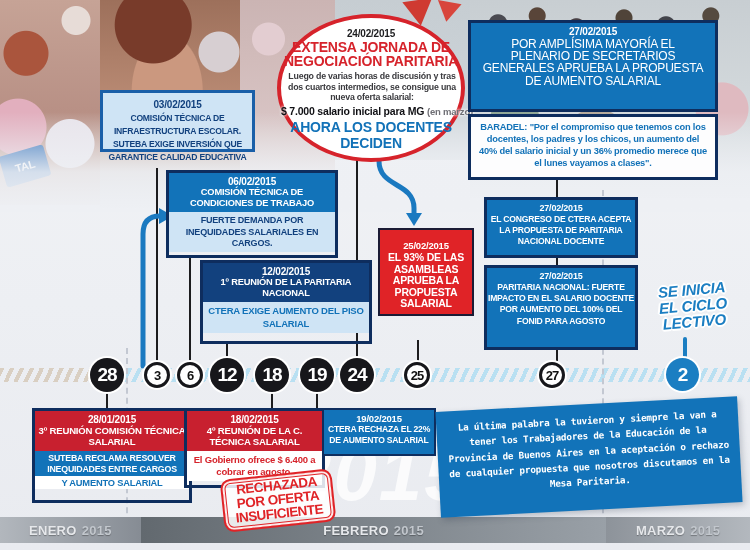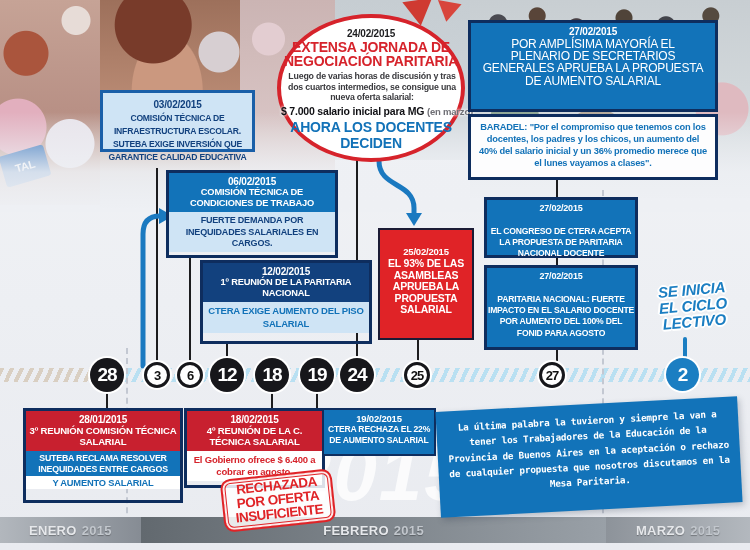--- a/index.html
+++ b/index.html
@@ -86,30 +86,30 @@
   .e0602{left:166px;top:170px;width:172px;height:88px;border:3px solid #0e2d5e}
   .e0602 .tophalf{background:#1273b9;color:#fff;padding:3px 2px 4px}
   .e0602 .tophalf .edate{font-size:10px}
   .e0602 .tophalf .ehead{font-size:9.3px;line-height:1.15}
   .e0602 .bothalf{background:#cfe4f5;color:#12417e;font-size:9px;line-height:1.25;padding:3px 2px}
   .e1202{left:200px;top:260px;width:172px;height:84px;border:3px solid #0e2d5e}
   .e1202 .tophalf{background:#12417e;color:#fff;padding:3px 2px 4px}
   .e1202 .tophalf .edate{font-size:10px}
   .e1202 .tophalf .ehead{font-size:9.3px;line-height:1.15}
   .e1202 .bothalf{background:#cfe4f5;color:#1272b8;font-size:9.5px;line-height:1.3;padding:3px 2px}
-  .e2502{left:378px;top:228px;width:96px;height:112px;background:#e02327;border:2px solid #1b1b35;
-    color:#fff;padding-top:16px}
+  .e2502{left:378px;top:228px;width:96px;height:88px;background:#e02327;border:2px solid #1b1b35;
+    color:#fff;padding-top:10px}
   .e2502 .edate{font-size:9.5px}
   .e2502 .etext{font-size:10.5px;line-height:1.1;margin-top:1px}
   .e2702{width:154px;background:#1273b9;border:3px solid #0e2d5e;color:#fff;padding-top:3px}
   .e2702a{left:484px;top:197px;height:61px}
   .e2702b{left:484px;top:265px;height:85px}
   .e2702 .edate{font-size:9px}
-  .e2702 .etext{font-size:8.6px;line-height:1.3;margin-top:13px}
-  .e2801{left:23px;top:408px;width:160px;height:95px;border:3px solid #0e2d5e}
+  .e2702 .etext{font-size:8.6px;line-height:1.3;margin-top:1px}
+  .e2801{left:32px;top:408px;width:160px;height:95px;border:3px solid #0e2d5e}
   .e2801 .red{background:#c8202f;color:#fff;padding:3px 2px 4px}
   .e2801 .red .edate{font-size:10px}
   .e2801 .red .ehead{font-size:9.6px;line-height:1.15}
   .e2801 .blue{background:#1273b9;color:#fff;font-size:8.8px;line-height:1.2;padding:2px 1px}
   .e2801 .white{background:#fff;color:#1272b8;font-size:9.3px;padding:2px 0 1px}
   .e1802{left:184px;top:408px;width:141px;height:80px;border:3px solid #0e2d5e}
   .e1802 .red{background:#c8202f;color:#fff;padding:3px 2px 4px}
   .e1802 .red .edate{font-size:10px}
   .e1802 .red .ehead{font-size:9.6px;line-height:1.15}
   .e1802 .white{background:#fff;color:#d6232b;font-size:9.5px;line-height:1.25;padding:3px 2px}

